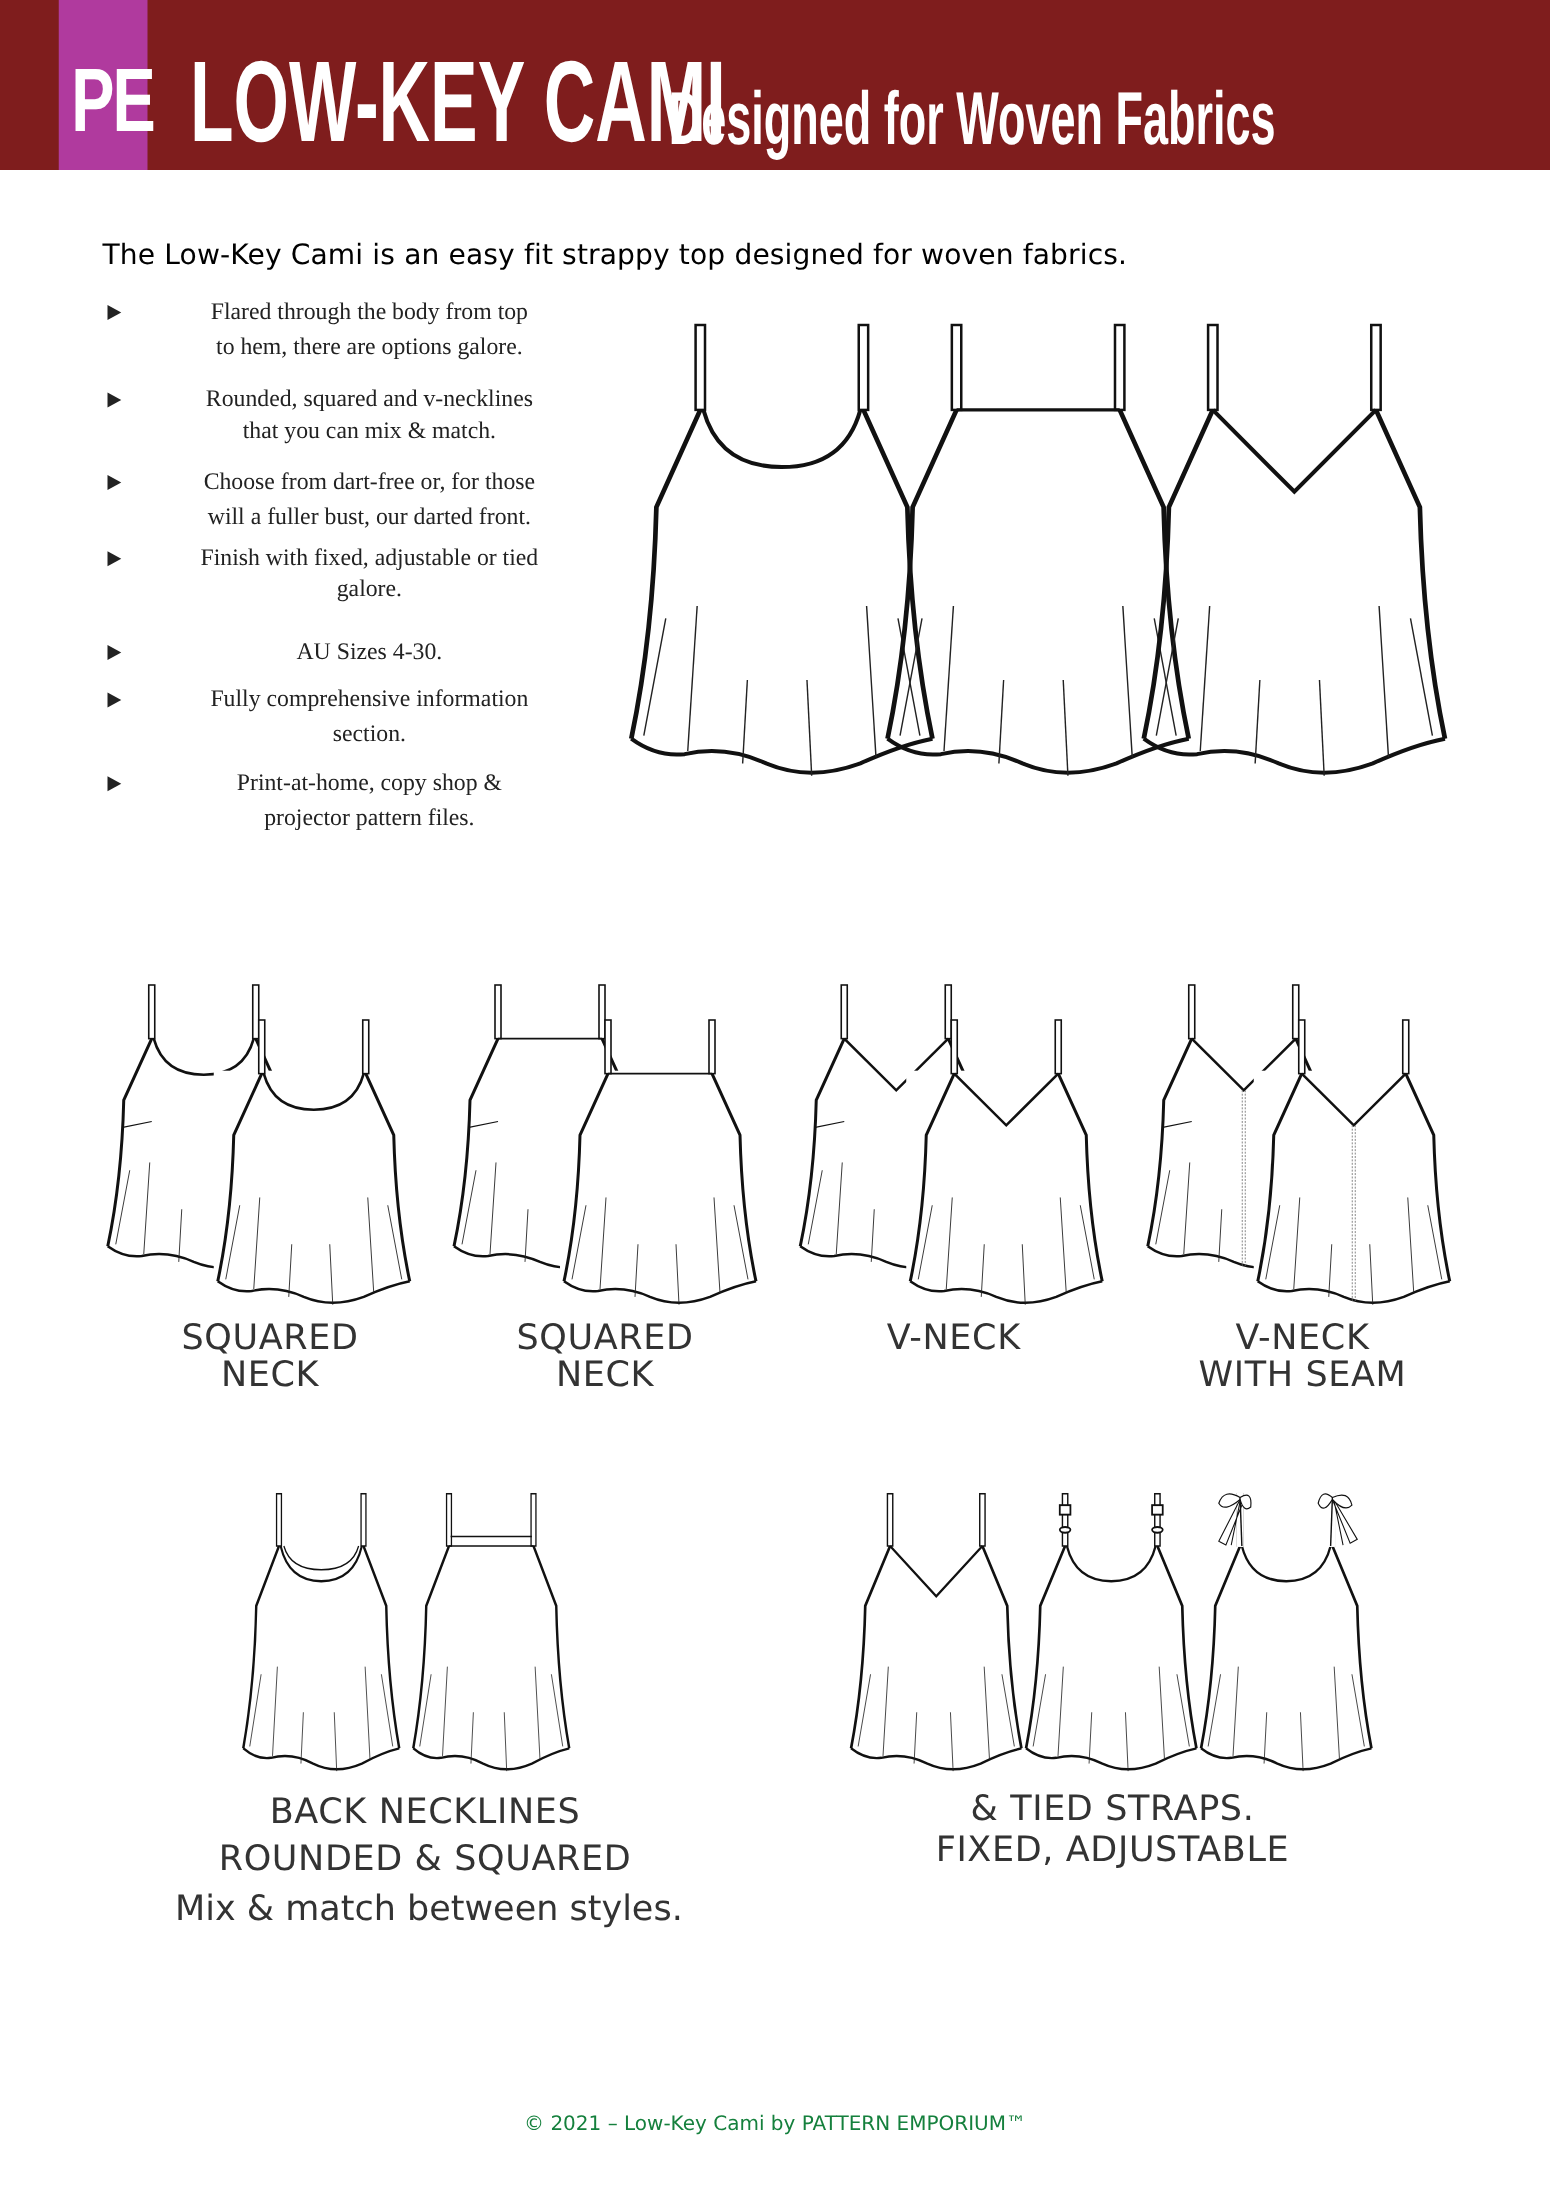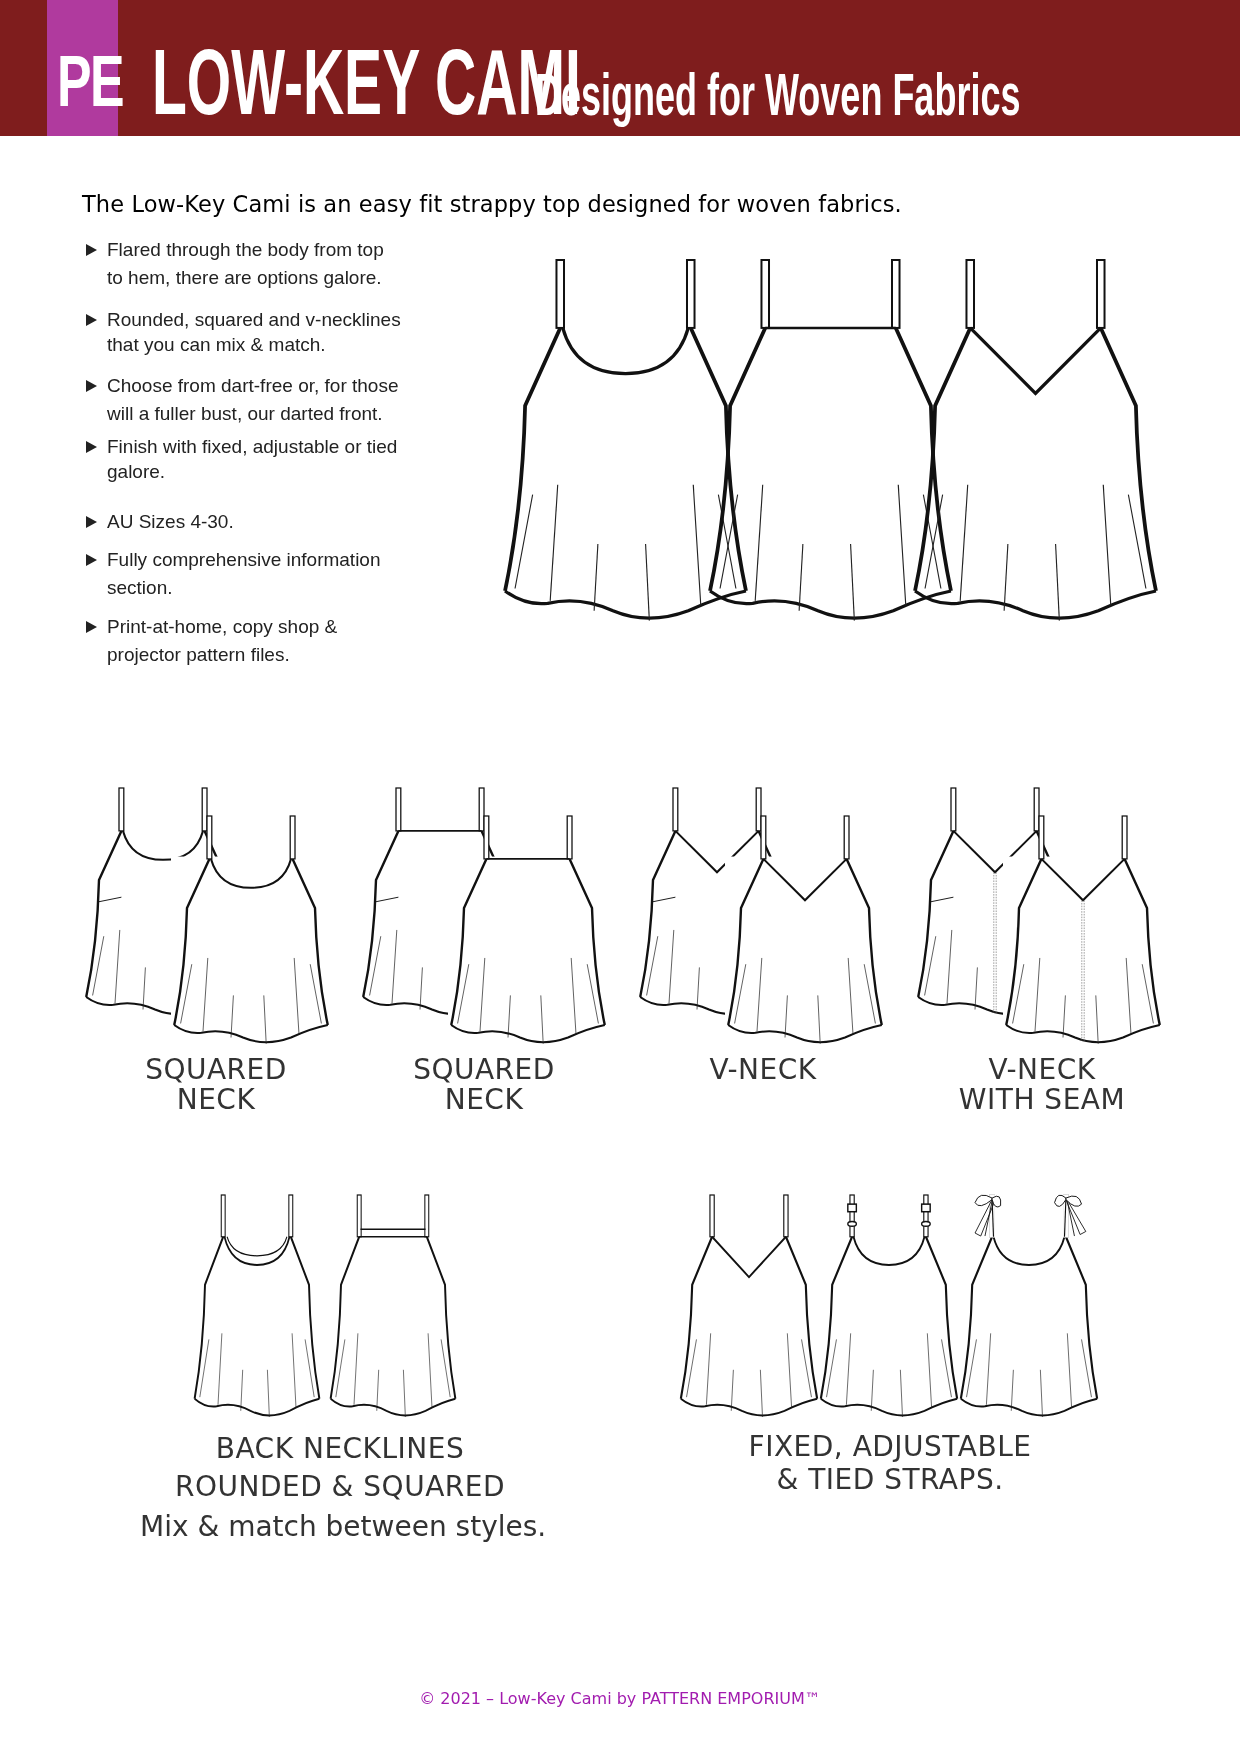--- a/index.html
+++ b/index.html
@@ -4,29 +4,29 @@
 <style>
   html, body { margin:0; padding:0; background:#ffffff; }
   body { width:1240px; height:1754px; position:relative; overflow:hidden; font-family:"DejaVu Sans", sans-serif; color:#1a1a1a; }
   .header { position:absolute; left:0; top:0; width:1240px; height:136px; background:#7f1d1d; }
   .brand-block { position:absolute; left:47px; top:0; width:71px; height:136px; background:#b03a9e; }
   .brand-text { position:absolute; left:47px; width:71px; top:42px; text-align:center; color:#fff; font-family:"Liberation Sans", sans-serif; font-weight:bold; font-size:72px; line-height:78px; letter-spacing:-2px; transform:scaleX(0.72); transform-origin:center; }
   .title { position:absolute; left:152px; top:40px; color:#fff; font-family:"Liberation Sans", sans-serif; font-weight:bold; font-size:92px; line-height:84px; white-space:nowrap; transform:scaleX(0.62); transform-origin:left top; letter-spacing:0px; }
   .subtitle { position:absolute; left:535px; top:67px; color:#fff; font-family:"Liberation Sans", sans-serif; font-weight:bold; font-size:60px; line-height:56px; white-space:nowrap; transform:scaleX(0.6); transform-origin:left top; }
   .intro { position:absolute; left:82px; top:191px; font-family:"DejaVu Sans", sans-serif; font-size:22.5px; color:#000000; white-space:nowrap; letter-spacing:0.1px; }
   .bullets { position:absolute; left:84px; top:236px; width:400px; margin:0; padding:0; list-style:none; }
-  .bullet { position:absolute; left:0; width:400px; font-family:Liberation Sans, sans-serif; font-size:19px; line-height:28px; color:#222; }
+  .bullet { position:absolute; left:0; width:400px; font-family:Liberation Serif, serif; font-size:19px; line-height:28px; color:#222;text-align:center; }
   .bullet .tri { position:absolute; left:2px; top:8px; width:0; height:0; border-top:6px solid transparent; border-bottom:6px solid transparent; border-left:11px solid #222; }
   .bullet .txt { display:block; margin-left:23px; }
   .illus { position:absolute; }
   .illus svg { display:block; overflow:visible; }
   .cap { position:absolute; text-align:center; font-family:"DejaVu Sans", sans-serif; font-weight:normal; color:#333; font-size:28px; line-height:30px; letter-spacing:0.5px; }
   .cap .l { display:block; white-space:nowrap; }
   .subcap { position:absolute; text-align:center; font-family:"DejaVu Sans", sans-serif; color:#333; font-size:28px; white-space:nowrap; }
-  .footer { position:absolute; left:0; width:1240px; top:1689px; text-align:center; font-family:"DejaVu Sans", sans-serif; font-size:16px; color:#a21caf; }
+  .footer { position:absolute; left:0; width:1240px; top:1689px; text-align:center; font-family:"DejaVu Sans", sans-serif; font-size:16px; color:#15803d; }
 </style>
 </head>
 <body>
 
 <div class="header">
   <div class="brand-block"></div>
   <div class="brand-text">PE</div>
   <div class="title">LOW-KEY CAMI</div>
   <div class="subtitle">Designed for Woven Fabrics</div>
 </div>
@@ -246,17 +246,17 @@
       <path d="M 48 4 Q 30 -6 24 10 Q 30 20 48 6 Z" fill="#fff" stroke="#111" stroke-width="1.3"></path>
       <path d="M 48 4 Q 62 -4 60 14 Q 52 20 48 6 Z" fill="#fff" stroke="#111" stroke-width="1.3"></path>
       <path d="M 48 6 L 24 50 L 32 54 L 50 12 M 48 8 L 38 54" stroke="#111" stroke-width="1.2" fill="none"></path>
       <path d="M 152 4 Q 140 -6 136 10 Q 142 22 152 6 Z" fill="#fff" stroke="#111" stroke-width="1.3"></path>
       <path d="M 152 4 Q 170 -4 174 12 Q 166 20 152 6 Z" fill="#fff" stroke="#111" stroke-width="1.3"></path>
       <path d="M 152 6 L 172 52 L 180 48 L 156 10 M 154 8 L 164 54" stroke="#111" stroke-width="1.2" fill="none"></path>
     </g>
   </svg>
 </div>
 <div class="cap" style="left:690px; width:400px; top:1430px; line-height:33px;">
+  <span class="l">&amp; TIED STRAPS.</span>
   <span class="l">FIXED, ADJUSTABLE</span>
-  <span class="l">&amp; TIED STRAPS.</span>
 </div>
 
 <div class="footer">© 2021 – Low-Key Cami by PATTERN EMPORIUM™</div>
 
 </body></html>

